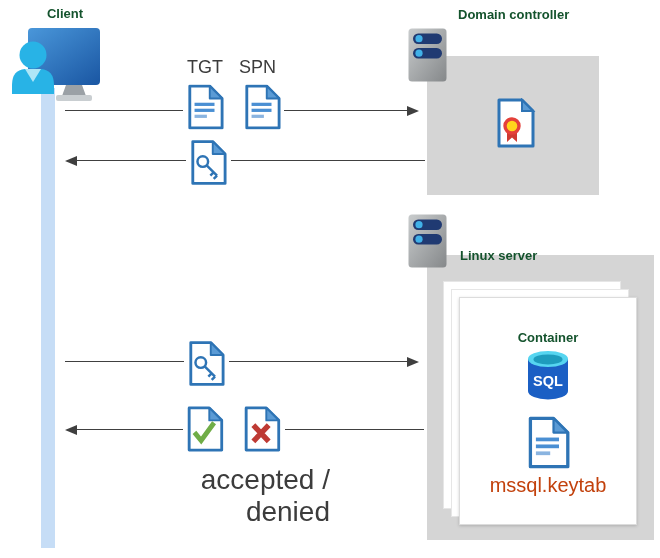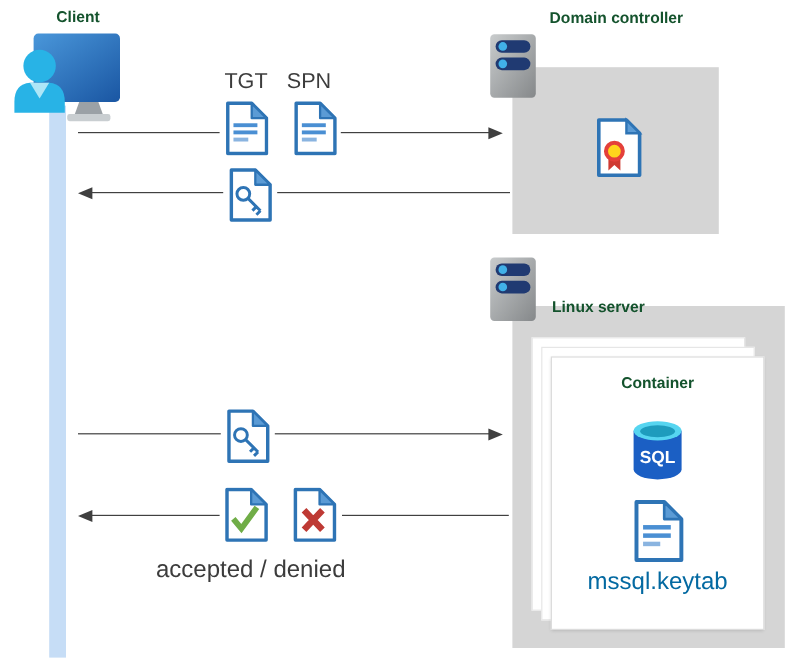--- a/index.html
+++ b/index.html
@@ -19,23 +19,23 @@
   .arrow-r{position:absolute;width:0;height:0;border-top:5.5px solid transparent;
            border-bottom:5.5px solid transparent;border-left:12px solid #3f3f3f;}
   .arrow-l{position:absolute;width:0;height:0;border-top:5.5px solid transparent;
            border-bottom:5.5px solid transparent;border-right:12px solid #3f3f3f;}
   .icon{position:absolute;}
   
   .page{position:absolute;width:176px;height:226px;background:#fff;border:1px solid #dcdcdc;
         box-shadow:0 1px 3px rgba(0,0,0,0.18);}
   .page.back{border-color:#e6e6e6;box-shadow:none;}
   .centered{width:100%;text-align:center;position:absolute;left:0;}
-  .result-label{position:absolute;left:130px;top:464px;width:200px;text-align:left;
-                font-size:20px;color:#3c3c3c;}
-  .file-label{font-size:20px;color:#0369a1;}
+  .result-label{position:absolute;left:130px;top:464px;width:200px;text-align:right;
+                font-size:28px;color:#3c3c3c;}
+  .file-label{font-size:20px;color:#c2410c;}
 </style>
 </head>
 <body>
 
 <div id="canvas">
 
   <svg width="0" height="0" style="position:absolute" aria-hidden="true">
     <defs>
       <linearGradient id="srvg" x1="0" y1="0" x2="1" y2="1">
         <stop offset="0" stop-color="#c9cccd"></stop>
@@ -123,21 +123,21 @@
 
   <div class="panel" style="left:427px;top:255px;width:227px;height:285px;"></div>
   <svg class="icon" style="left:408px;top:214px;" width="39" height="54">
       <use href="#sym-server"></use>
     </svg>
   <div class="heading abs" style="left:460px;top:218px;width:190px;white-space:nowrap;margin-top:26px;">Linux server</div>
 
   <div class="page back" style="left:443px;top:281px;"></div>
   <div class="page back" style="left:451px;top:289px;"></div>
   <div class="page" style="left:459px;top:297px;">
-    <div class="heading centered" style="top:9px;">Container</div>
+    <div class="heading centered" style="top:28px;">Container</div>
     <svg class="icon" style="left:65px;top:52px;" width="46" height="52">
         <use href="#sym-sqldb"></use>
       </svg>
     <svg class="icon" style="left:66px;top:118px;" width="44" height="53">
         <use href="#sym-doc-lines"></use>
       </svg>
     <div class="file-label centered" style="top:176px;">mssql.keytab</div>
   </div>
 
   <div class="caption abs" style="left:182px;top:57px;width:46px;text-align:center;">TGT</div>

